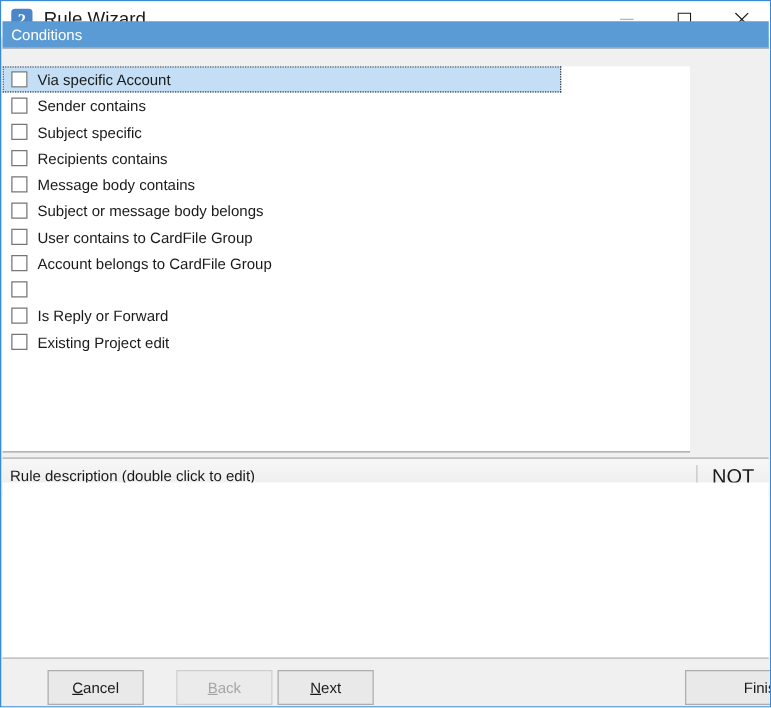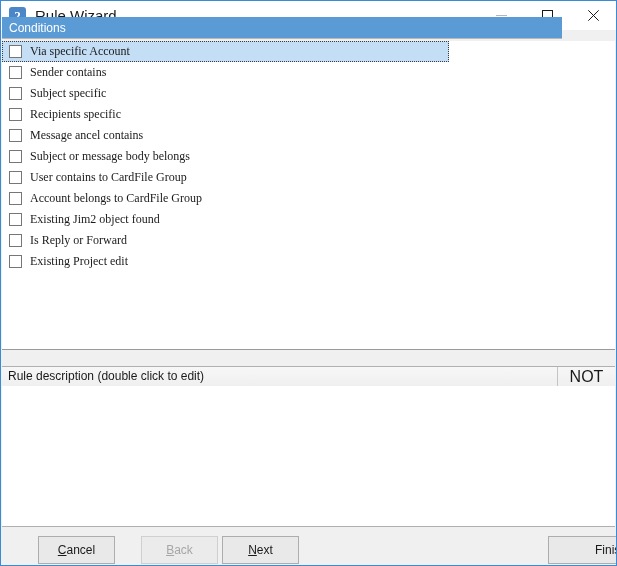--- a/index.html
+++ b/index.html
@@ -70,42 +70,41 @@
   }
   #btn-min  { right: 92px; }
   #btn-max  { right: 46px; }
   #btn-close{ right: 0px; }
   .win-btn svg { display: block; }
 
   
   #conditions-header {
     position: absolute;
     left: 1px; top: 16px;
-    width: 560px;
+    width: 613px;
     height: 22px;
     background: #5b9bd5;
     color: #ffffff;
     font-size: 12px;
     line-height: 22px;
     padding-left: 7px;
     box-sizing: border-box;
     border-bottom: 1px solid #b9b9b9;
   }
 
   
   #conditions-list {
     position: absolute;
-    left: 1px; top: 40px;
-    width: 613px;
+    left: 1px; top: 52px;
+    width: 550px;
     height: 309px;
     background: #ffffff;
     box-sizing: border-box;
     border-bottom: 1px solid #9a9a9a;
     overflow: hidden;
-    font-family: Liberation Serif, serif;
   }
   .cond-row {
     position: relative;
     height: 21px;
     display: flex;
     align-items: center;
     padding-left: 7px;
     box-sizing: border-box;
   }
   .cond-row .hl {
@@ -142,21 +141,21 @@
   #desc-header {
     position: absolute;
     left: 1px; top: 365px;
     width: 613px;
     height: 30px;
     background: linear-gradient(to bottom, #f7f7f7 0%, #ececec 100%);
     box-sizing: border-box;
     border-top: 1px solid #b0b0b0;
     border-bottom: 1px solid #b0b0b0;
     display: flex;
-    align-items: flex-start;
+    align-items: center;
   }
   #desc-header-title {
     flex: 1 1 auto;
     font-size: 12px;
     color: #1a1a1a;
     line-height: 19px;
     padding-left: 6px;
     box-sizing: border-box;
     border-right: 1px solid #c4c4c4;
     white-space: nowrap;
@@ -257,46 +256,45 @@
         <span class="cond-label">Sender contains</span>
       </div>
       <div class="cond-row">
         <div class="hl"></div>
         <div class="cbox"></div>
         <span class="cond-label">Subject specific</span>
       </div>
       <div class="cond-row">
         <div class="hl"></div>
         <div class="cbox"></div>
-        <span class="cond-label">Recipients specific</span>
-      </div>
-      <div class="cond-row">
-        <div class="hl"></div>
-        <div class="cbox"></div>
-        <span class="cond-label">Message ancel contains</span>
+        <span class="cond-label">Recipients contains</span>
+      </div>
+      <div class="cond-row">
+        <div class="hl"></div>
+        <div class="cbox"></div>
+        <span class="cond-label">Message body contains</span>
       </div>
       <div class="cond-row">
         <div class="hl"></div>
         <div class="cbox"></div>
         <span class="cond-label">Subject or message body belongs</span>
       </div>
       <div class="cond-row">
         <div class="hl"></div>
         <div class="cbox"></div>
         <span class="cond-label">User contains to CardFile Group</span>
       </div>
       <div class="cond-row">
         <div class="hl"></div>
         <div class="cbox"></div>
         <span class="cond-label">Account belongs to CardFile Group</span>
       </div>
       <div class="cond-row">
         <div class="hl"></div>
         <div class="cbox"></div>
-        <span class="cond-label">Existing Jim2 object found</span>
       </div>
       <div class="cond-row">
         <div class="hl"></div>
         <div class="cbox"></div>
         <span class="cond-label">Is Reply or Forward</span>
       </div>
       <div class="cond-row">
         <div class="hl"></div>
         <div class="cbox"></div>
         <span class="cond-label">Existing Project edit</span>

